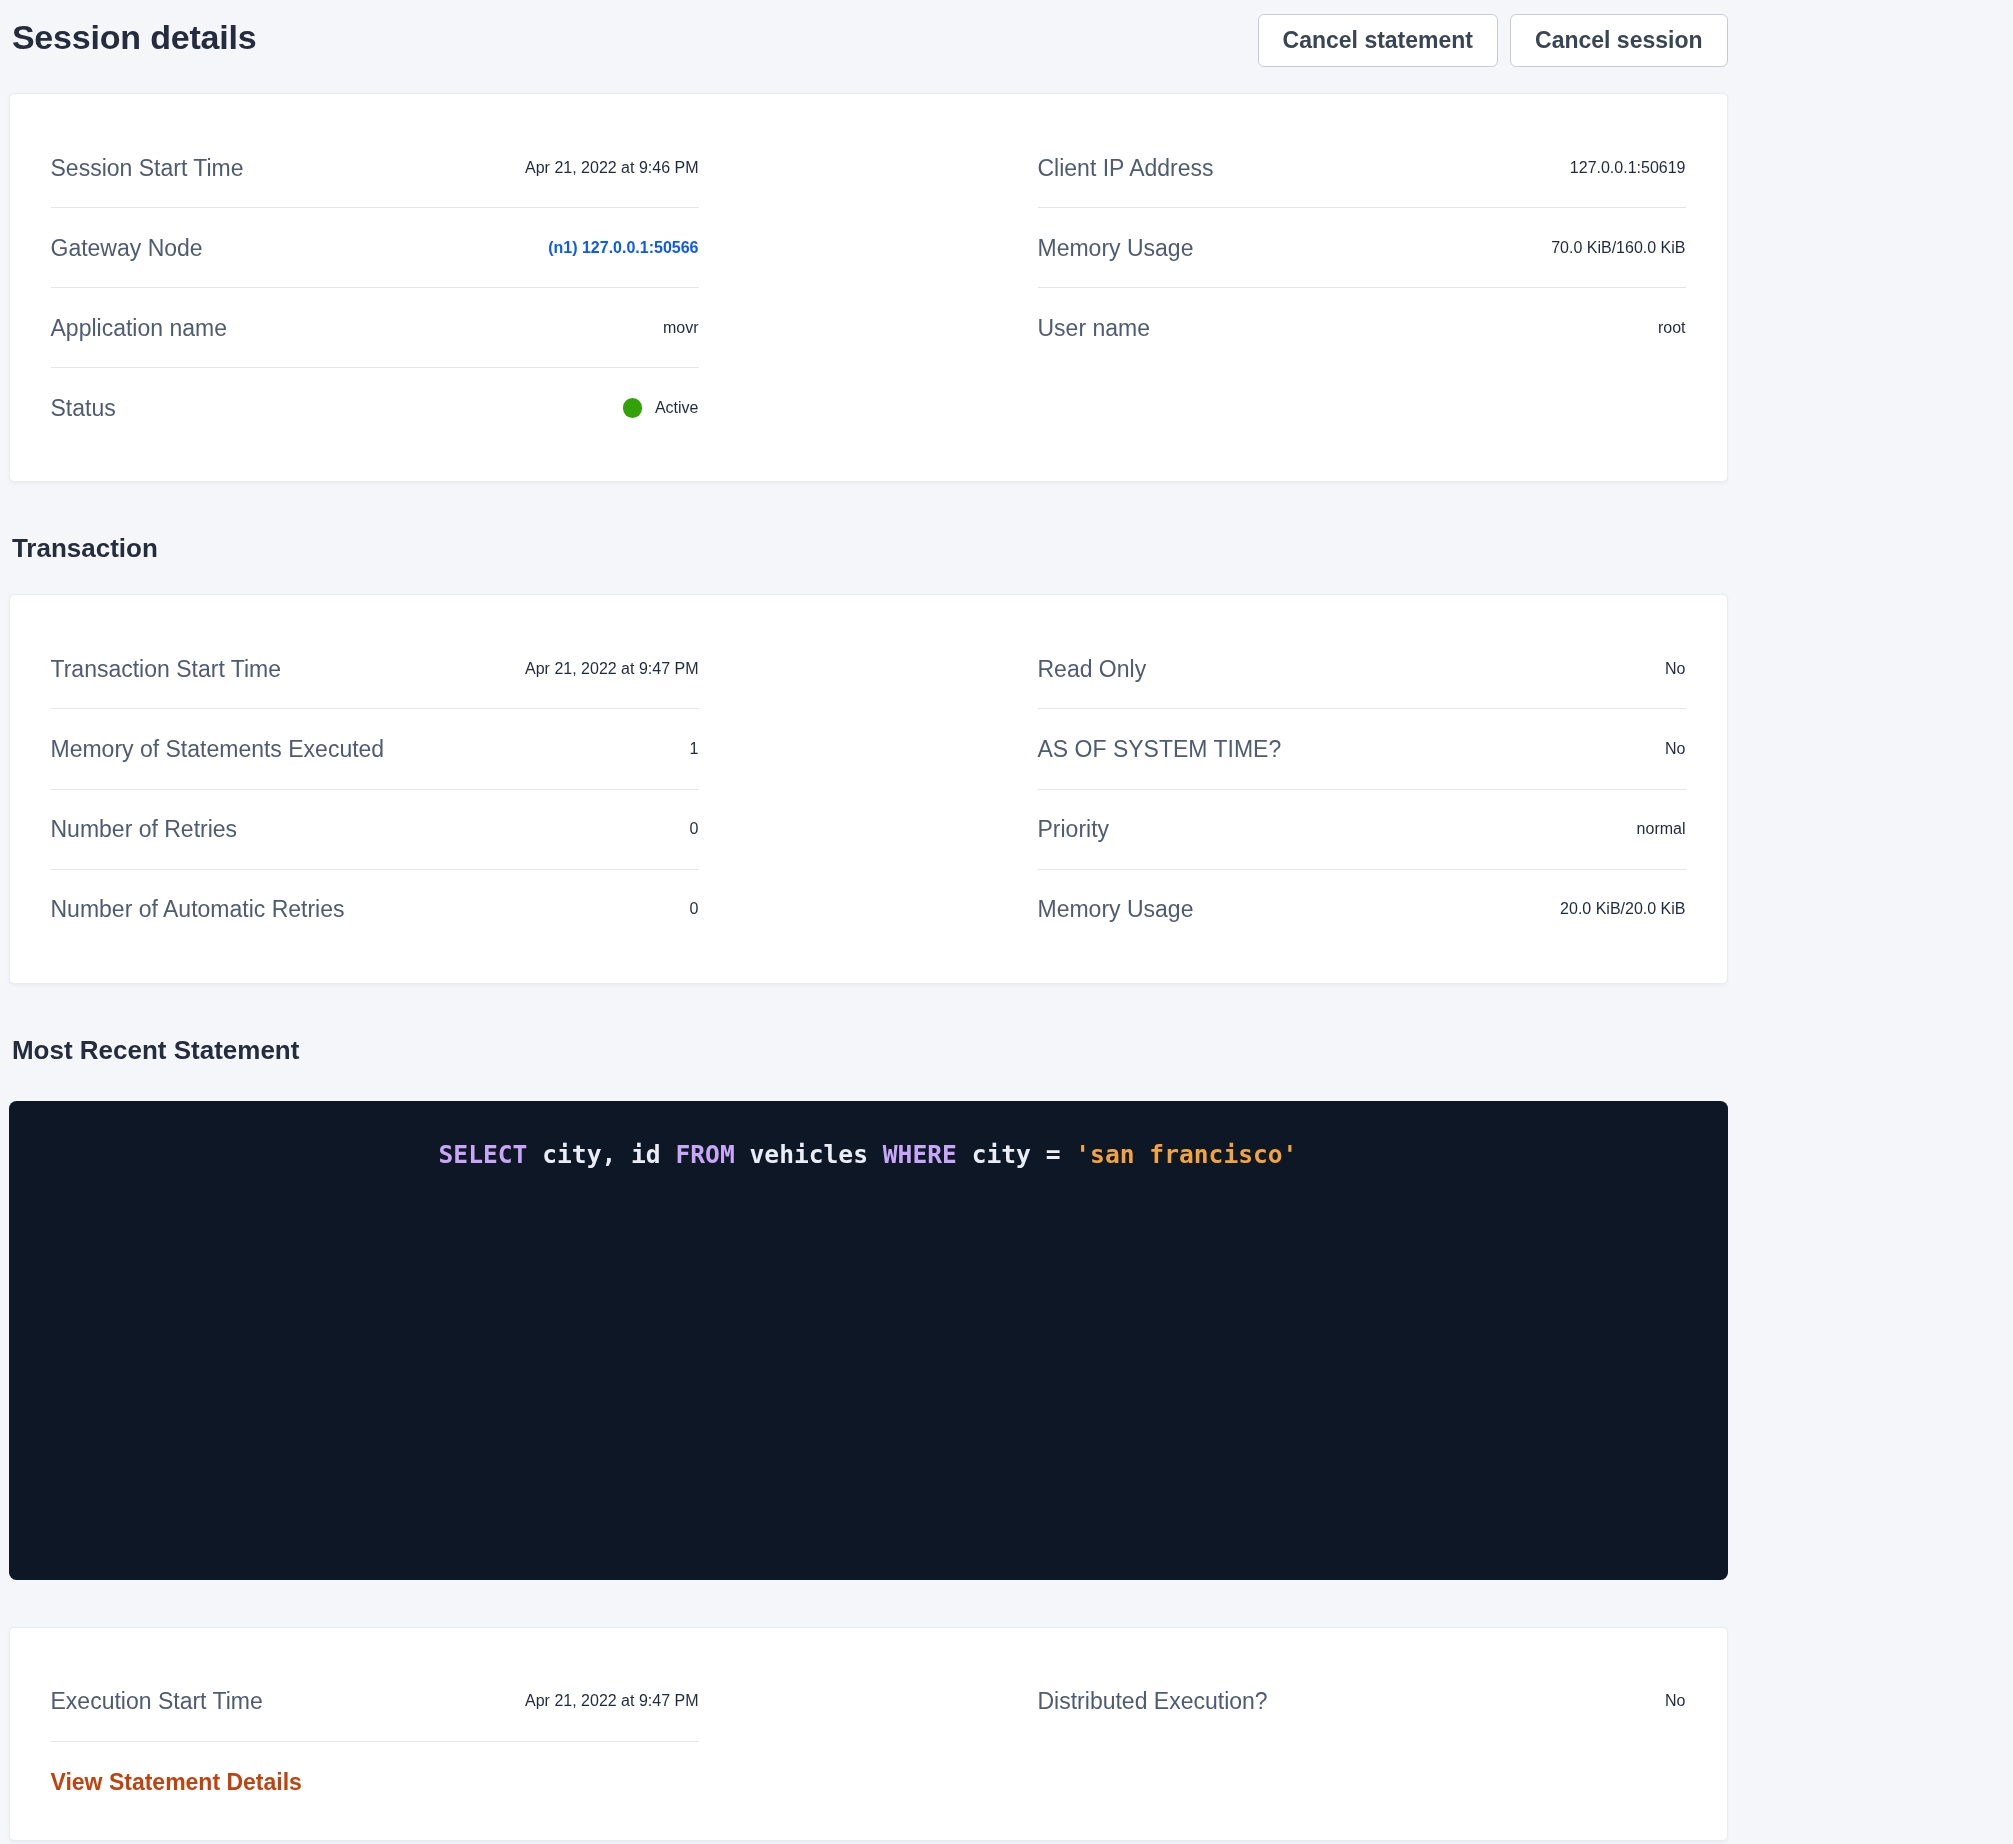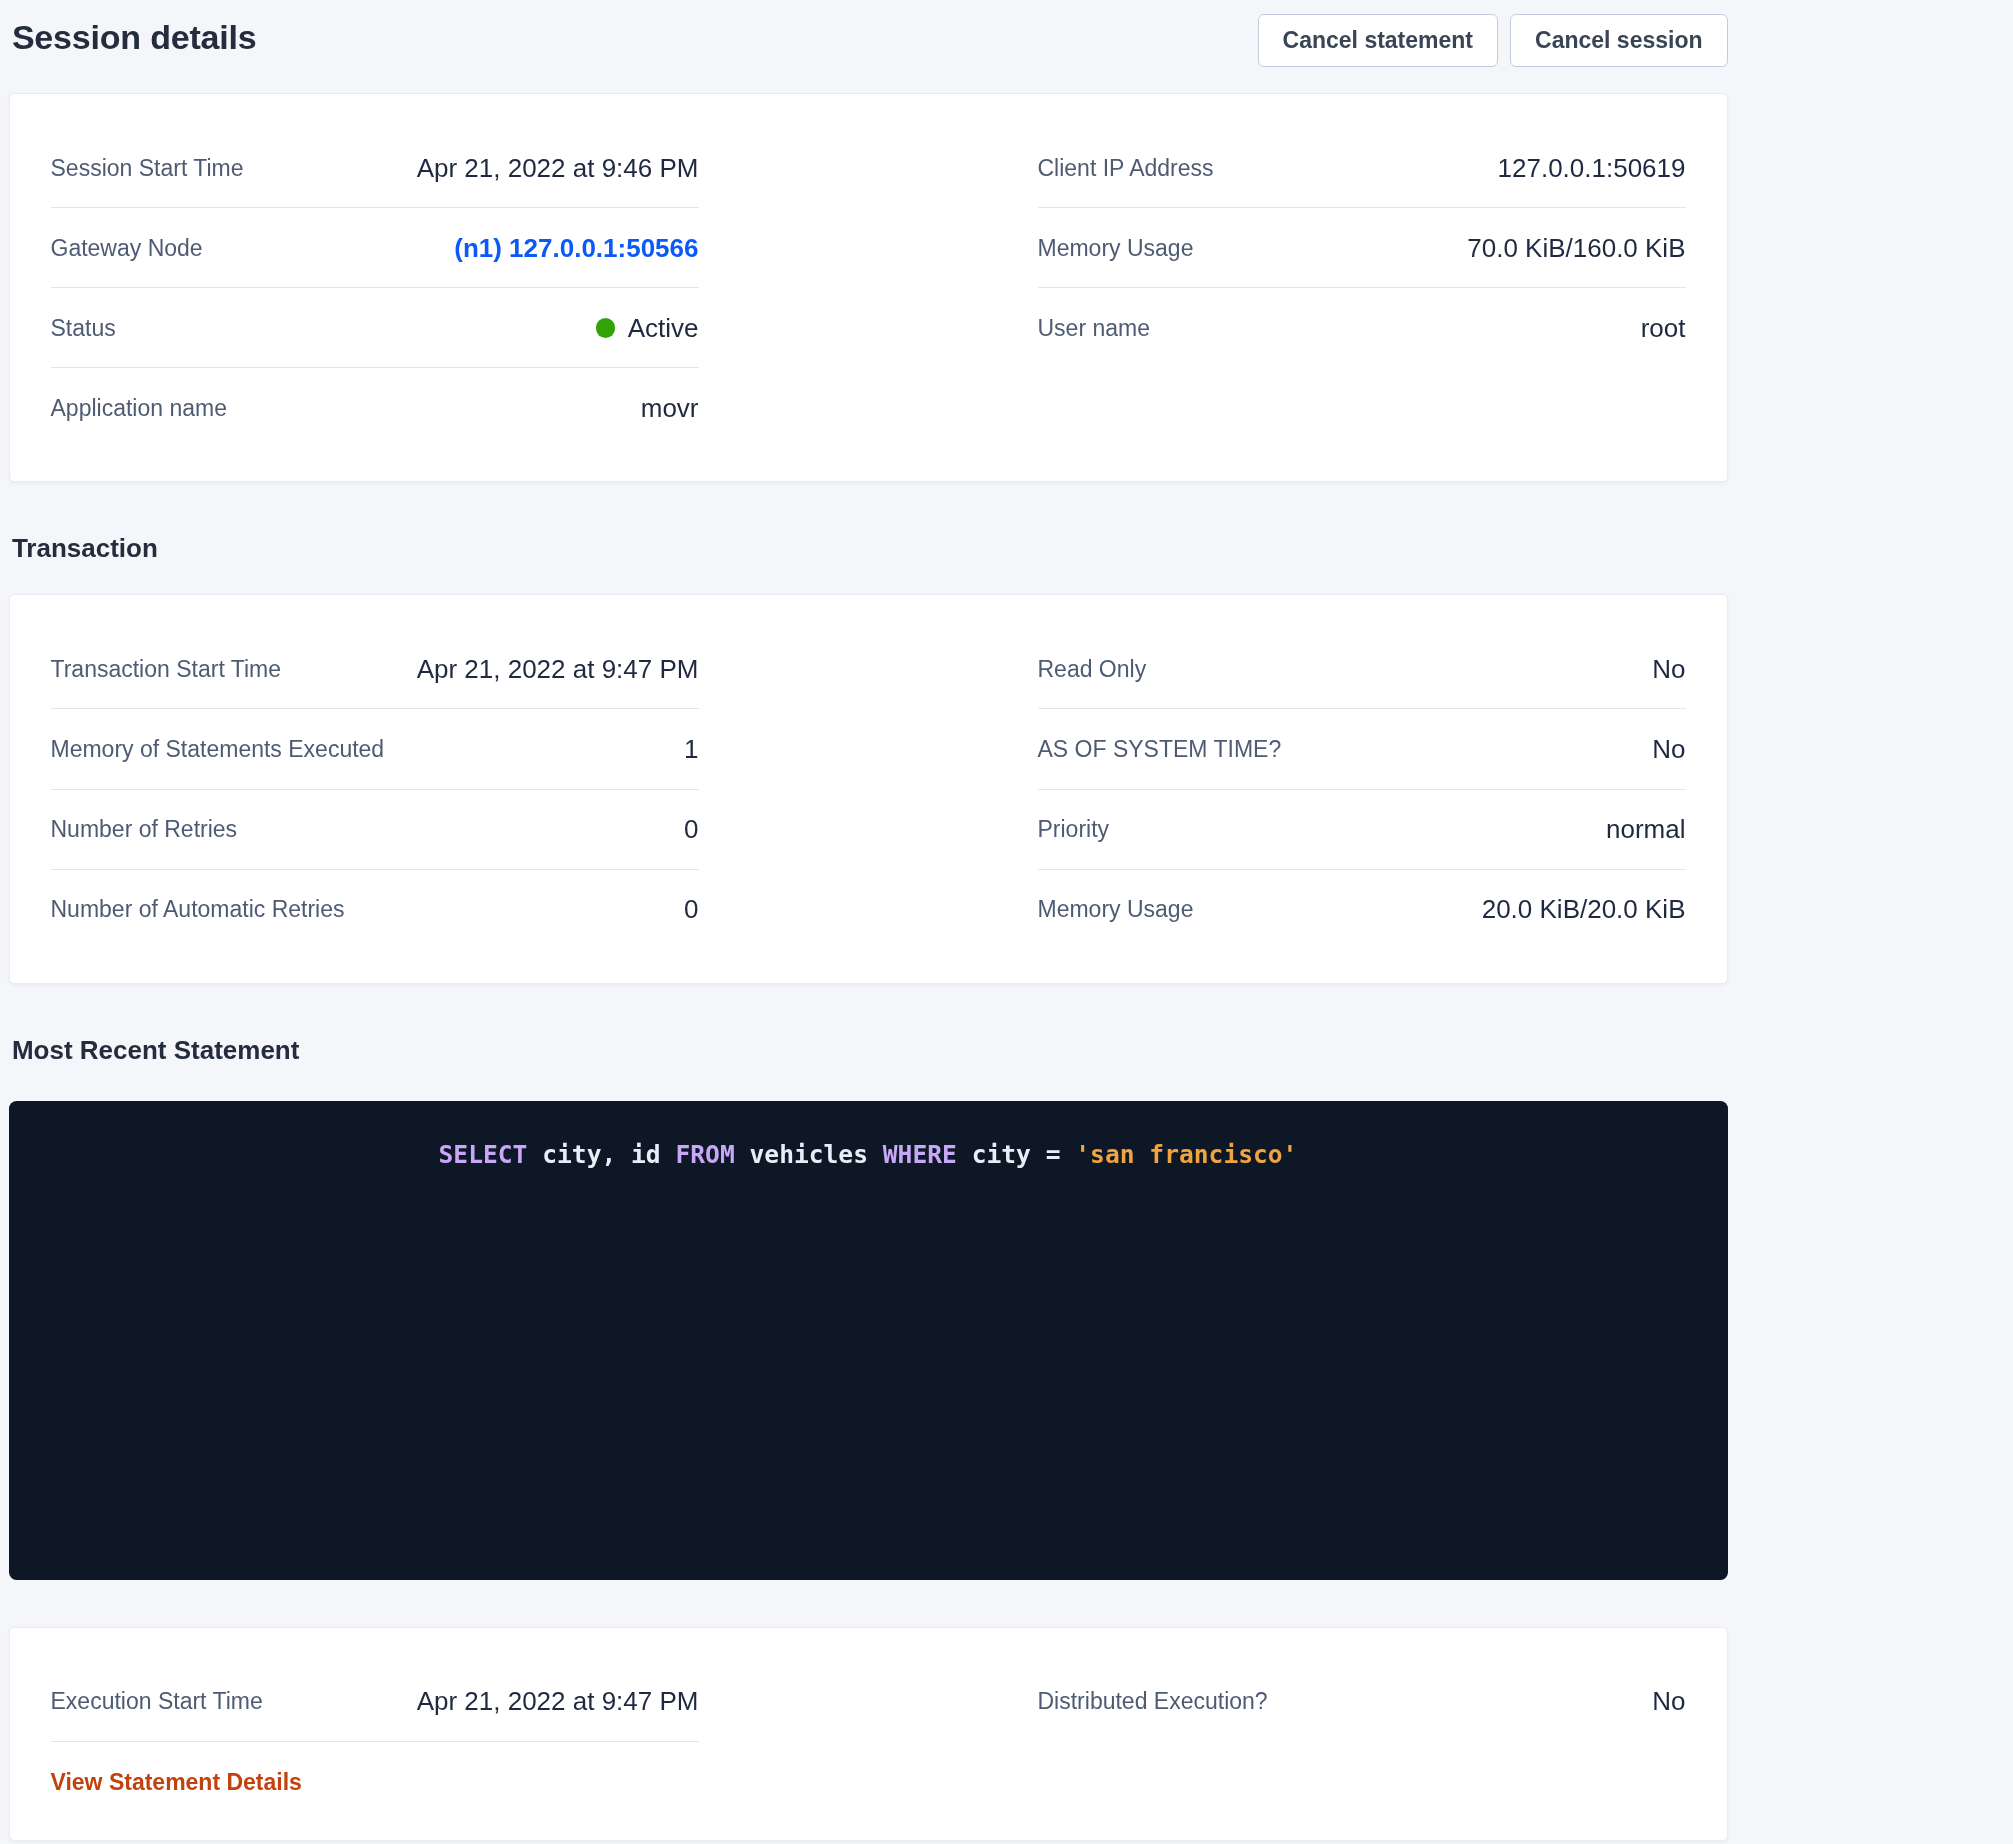--- a/index.html
+++ b/index.html
@@ -69,21 +69,21 @@
     padding: 24.6px 0 24px;
     border-bottom: 1.7px solid #e0e6ef;
   }
   .col .row:last-child { border-bottom: none; }
   .row-label {
     font-size: 23px;
     line-height: 30.5px;
     color: #4e5b73;
   }
   .row-value {
-    font-size: 26px;
+    font-size: 16px;
     line-height: 30.5px;
     color: #1f2940;
     text-align: right;
     white-space: nowrap;
   }
   a.link, .row-value.link {
     color: #0b59f7;
     text-decoration: none;
     cursor: pointer;
     font-weight: bold;
@@ -157,30 +157,30 @@
       <div class="col">
         <div class="row">
           <span class="row-label">Session Start Time</span>
           <span class="row-value">Apr 21, 2022 at 9:46 PM</span>
         </div>
         <div class="row">
           <span class="row-label">Gateway Node</span>
           <a class="row-value link">(n1) 127.0.0.1:50566</a>
         </div>
         <div class="row">
+          <span class="row-label">Application name</span>
+          <span class="row-value">movr</span>
+        </div>
+        <div class="row">
           <span class="row-label">Status</span>
           <span class="row-value status-wrap">
             <span class="dot"></span>
             <span>Active</span>
           </span>
         </div>
-        <div class="row">
-          <span class="row-label">Application name</span>
-          <span class="row-value">movr</span>
-        </div>
       </div>
       <div class="col">
         <div class="row">
           <span class="row-label">Client IP Address</span>
           <span class="row-value">127.0.0.1:50619</span>
         </div>
         <div class="row">
           <span class="row-label">Memory Usage</span>
           <span class="row-value">70.0 KiB/160.0 KiB</span>
         </div>

